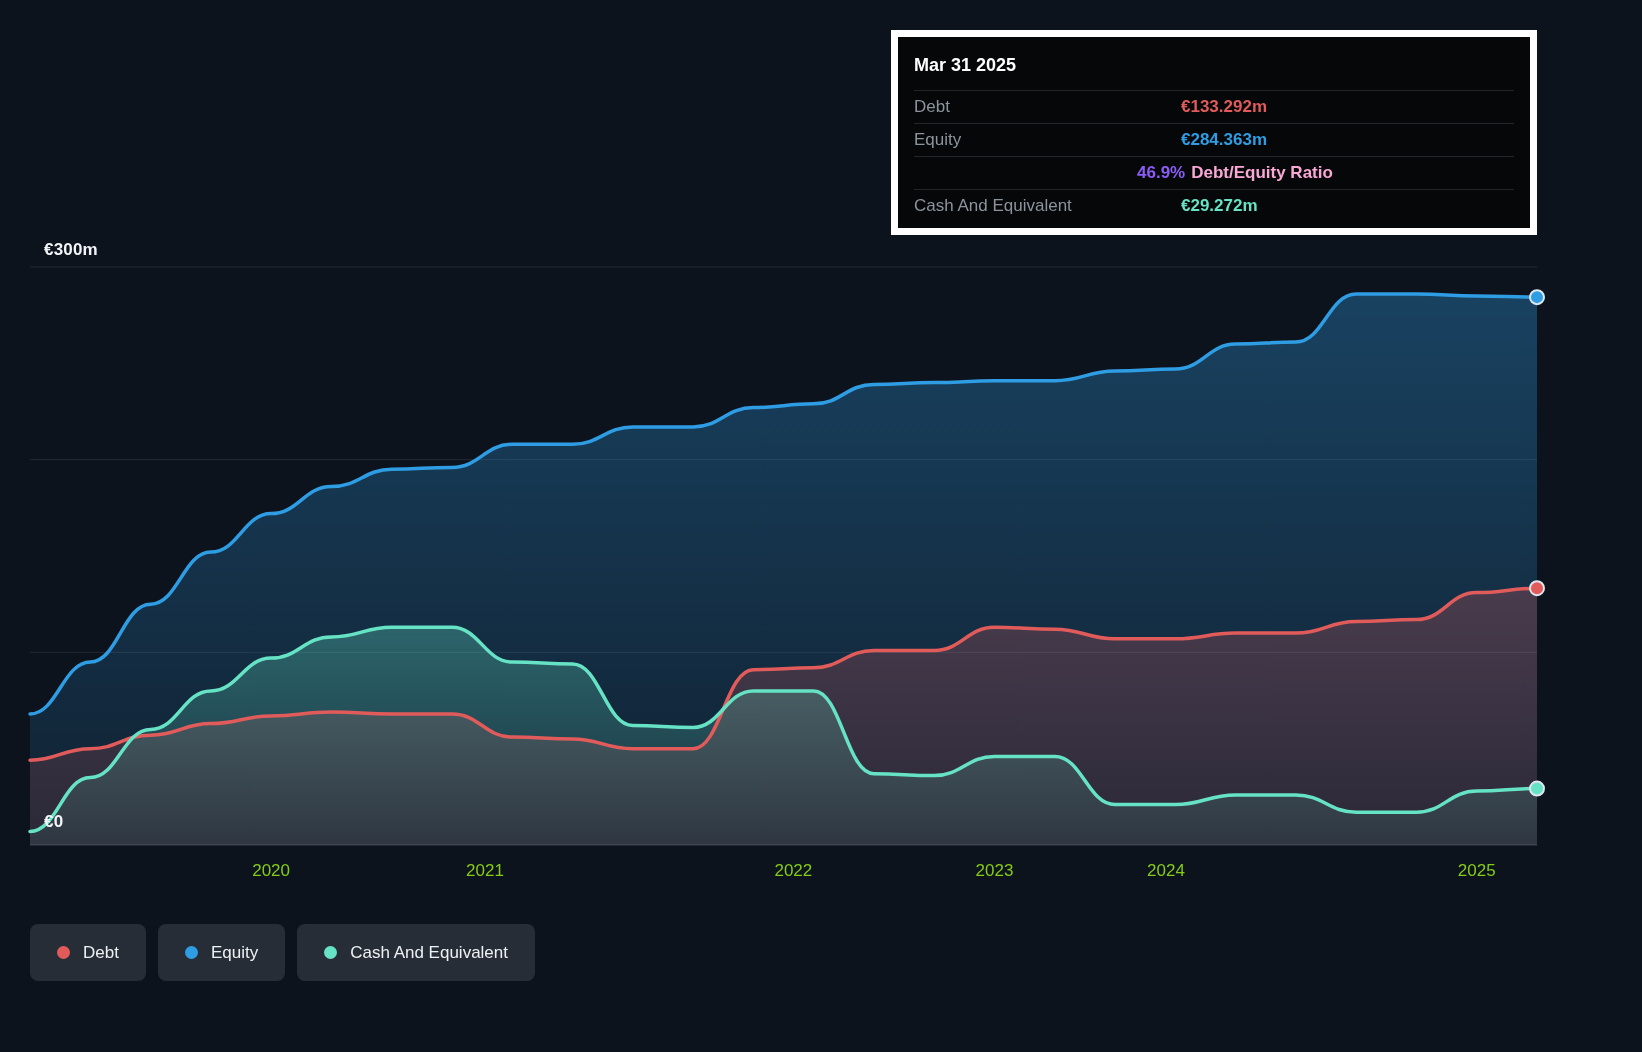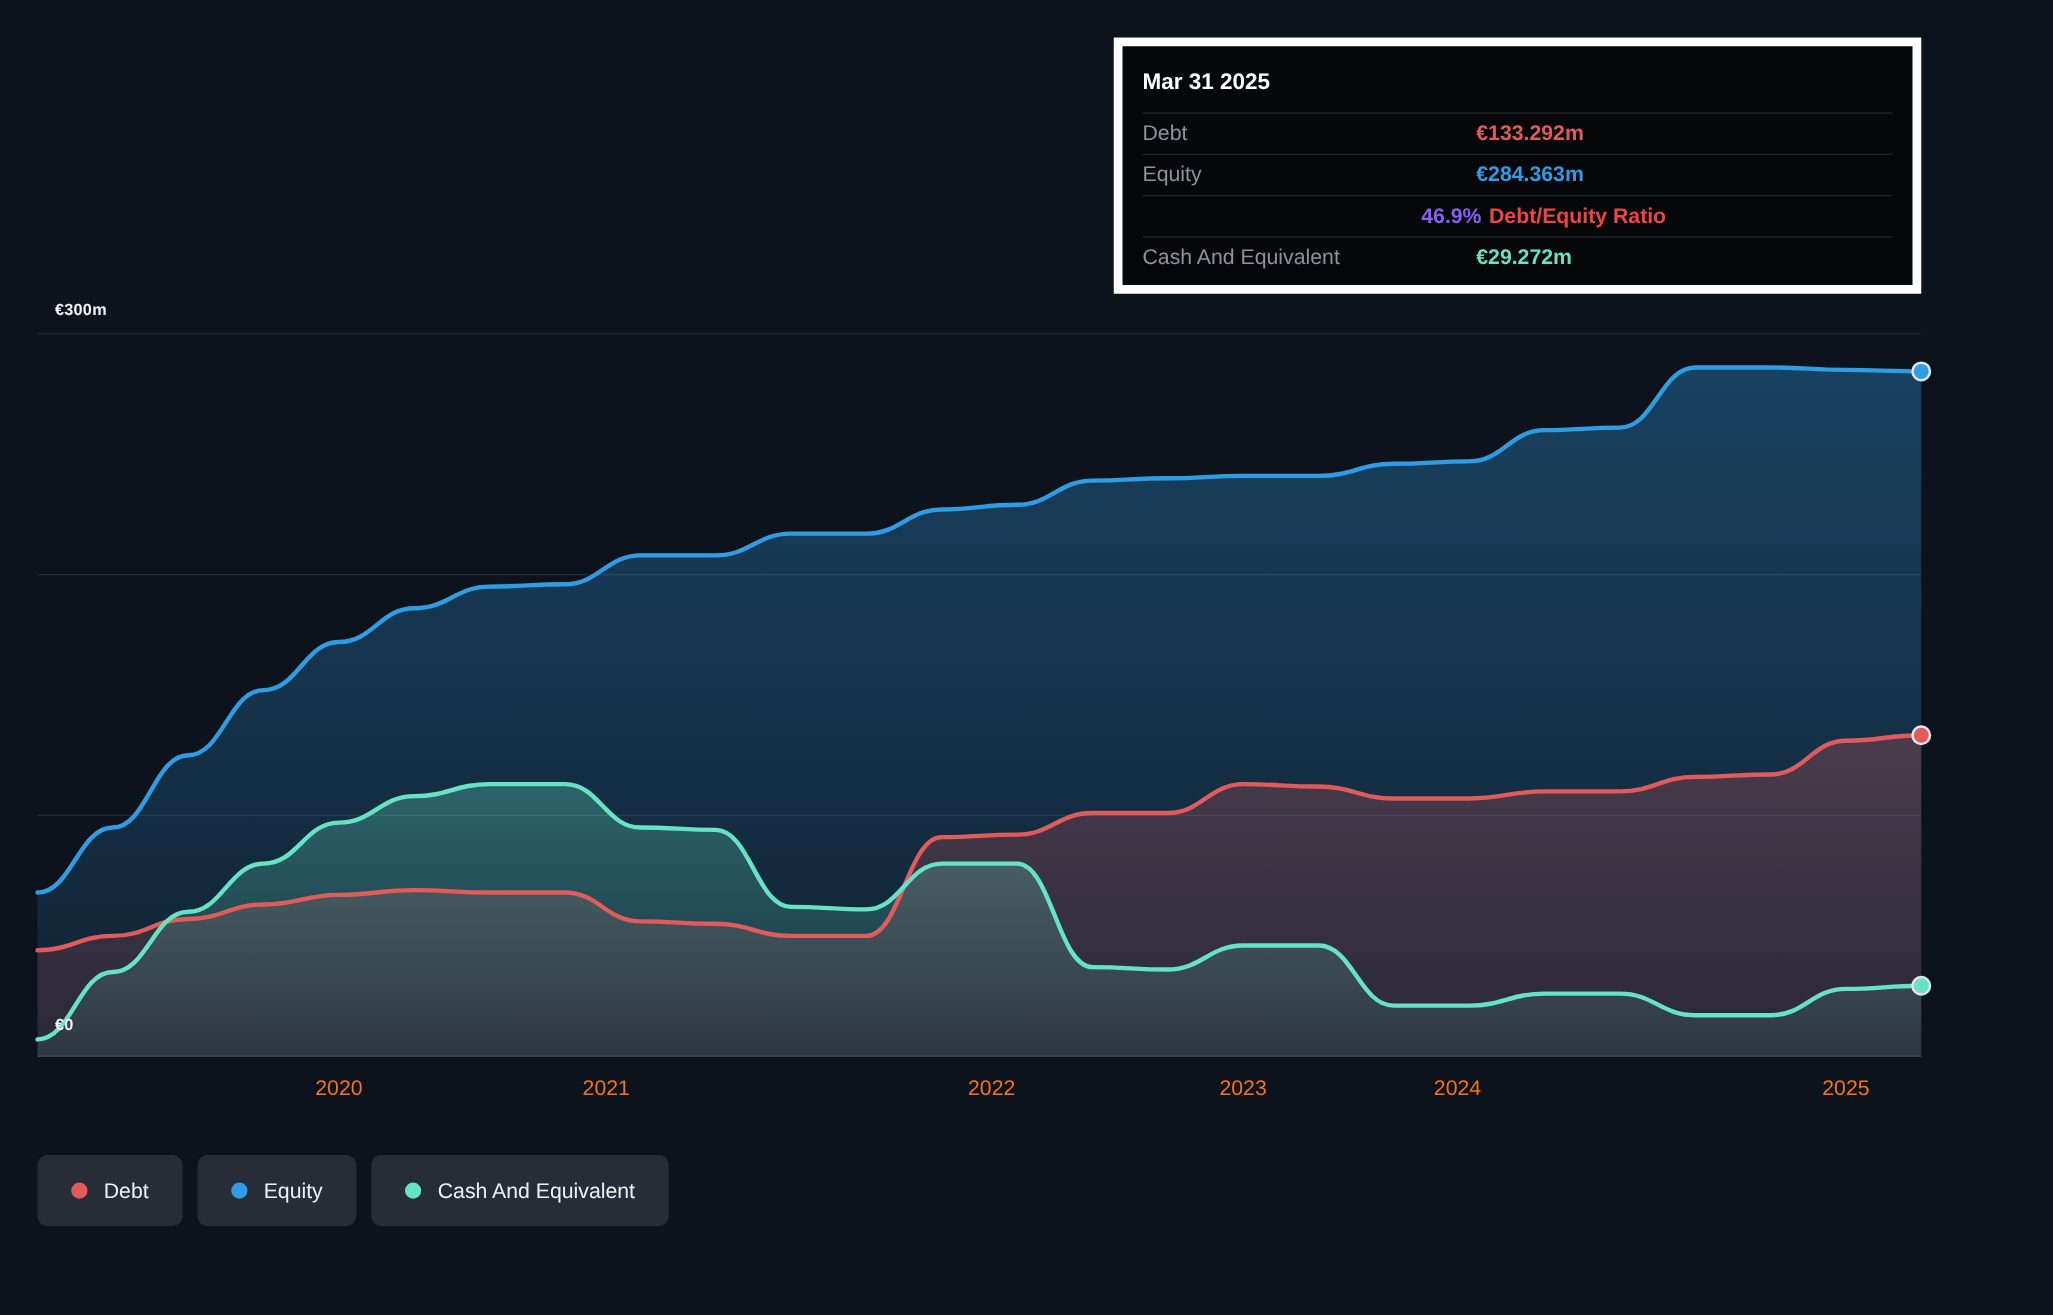--- a/index.html
+++ b/index.html
@@ -7,50 +7,50 @@
   body {
     background: var(--background, #0d131d);
     font-family: "Liberation Sans", sans-serif;
     color:#fff;
   }
   .stage { position:relative; width:1642px; height:1052px; }
 
   #chart-svg { position:absolute; left:0; top:0; }
 
   .y-label {
-    position:absolute; left:44px; font-size:13px; font-weight:600; color:#f2f4f6;
+    position:absolute; left:44px; font-size:17px; font-weight:600; color:#f2f4f6;
     letter-spacing:.2px;
   }
   .y-label.top { top:240px; }
   .y-label.bottom { top:812px; }
 
   .x-label {
     position:absolute; top:861px; transform:translateX(-50%);
-    font-size:17px; color:#f97316;
+    font-size:17px; color:#84cc16;
   }
 
   
   .tooltip {
     position:absolute; left:891px; top:30px; width:646px;
     background: var(--tooltip-bg, #060708);
     padding:14px 16px 6px 16px;
     border:7px solid #ffffff;
   }
   .tt-title { font-size:18px; font-weight:700; color:#fff; padding:4px 0 14px 0; }
   .tt-row {
     display:flex; align-items:center; height:33px;
     border-top:1px solid #232629; font-size:17px;
   }
   .tt-label { width:223px; color:#8b949e; font-weight:400; }
   .tt-value { font-weight:700;margin-left:44px; }
   .tt-value.debt   { color: var(--debt,  #e15b5b); }
   .tt-value.equity { color: var(--equity,#2f9de4); }
   .tt-value.cash   { color: var(--cash,  #66e2c4); }
   .tt-ratio-value { font-weight:700; color:#8b5cf6; }
-  .tt-ratio-label { font-weight:600; color:#ef4444; margin-left:6px;text-align:center; }
+  .tt-ratio-label { font-weight:600; color:#f9a8d4; margin-left:6px;text-align:center; }
 
   
   .legend { position:absolute; left:30px; top:924px; display:flex; gap:12px; }
   .legend-item {
     display:flex; align-items:center; gap:13px;
     height:57px; padding:0 27px;
     background: var(--legend-bg, #272d36);
     border-radius:8px; font-size:17px; color:#eef1f3;
     cursor:pointer;
   }

